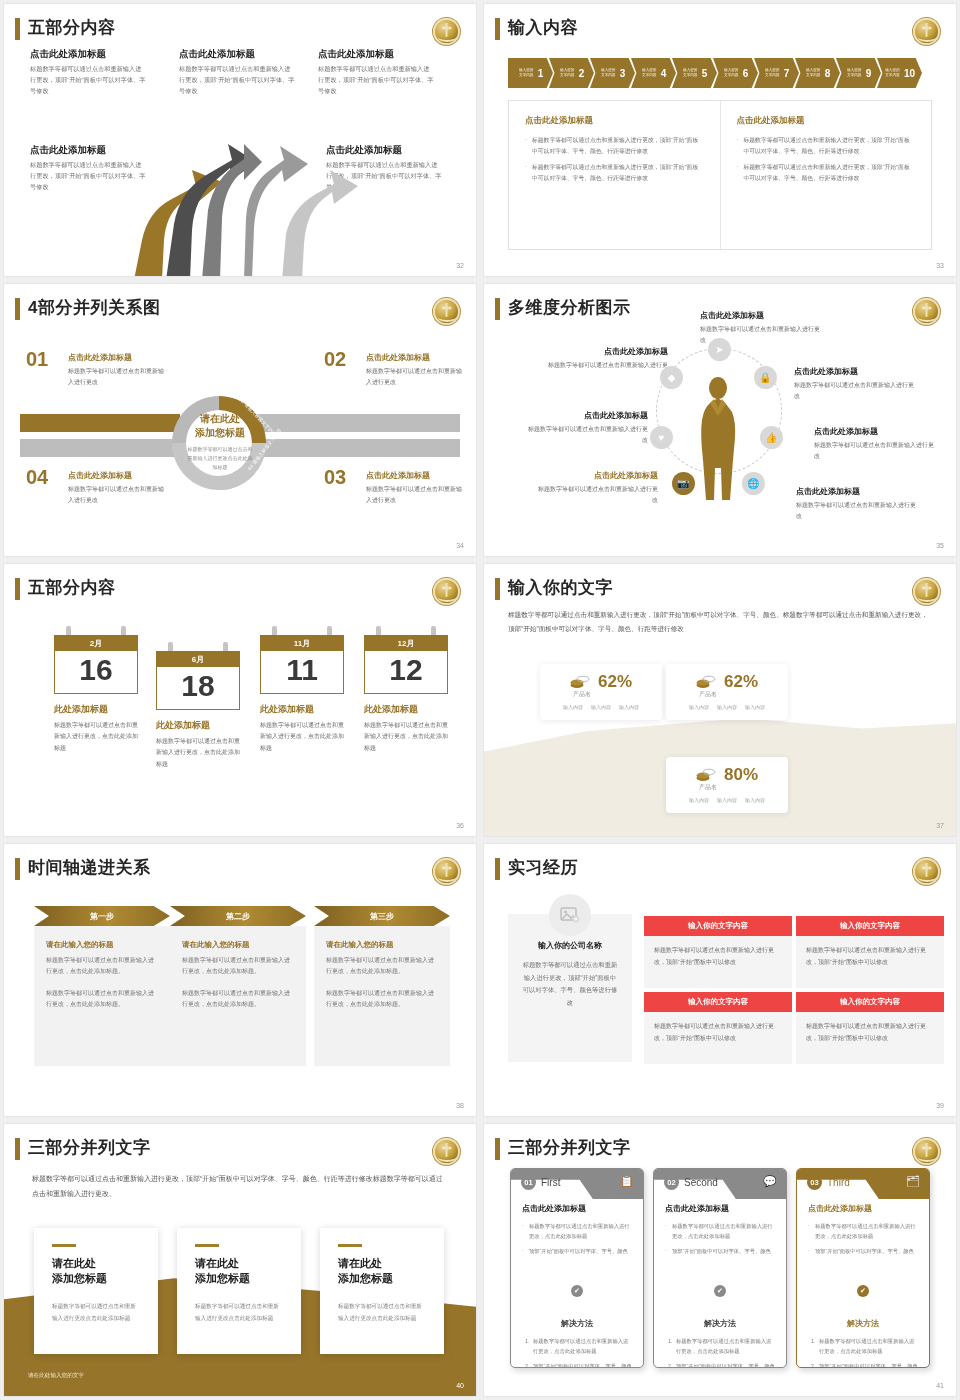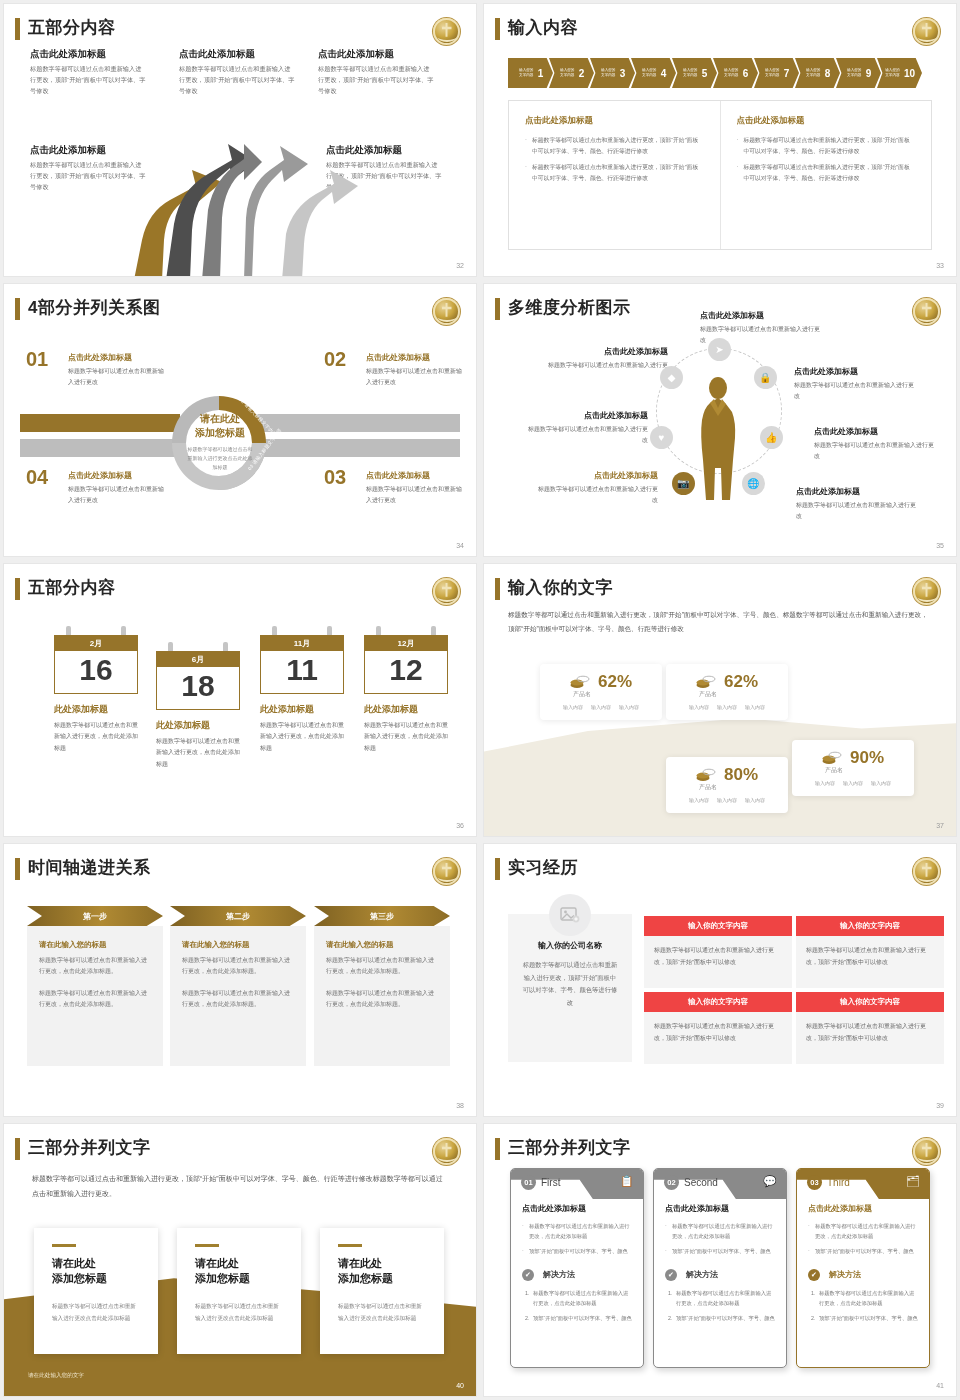--- a/index.html
+++ b/index.html
@@ -126,21 +126,21 @@
   .fcard .bub { width:15px; height:15px; border-radius:50%; background:#8a8a8a; color:#fff; font-size:7.5px; font-weight:bold; display:flex; align-items:center; justify-content:center; }
   .fcard.active .bub { background:#96742a; }
   .fcard .tg { font-size:10px; color:#4a4a4a; }
   .fcard.active .tg { color:#96742a; }
   .fcard .cico { position:absolute; right:9px; top:6px; font-size:11px; color:#fff; z-index:3; }
   .fcard .body { padding:34px 11px 0; }
   .fcard .body h5 { font-size:8px; color:#1f1f1f; margin-bottom:7px; }
   .fcard.active .body h5 { color:#96742a; }
   .fcard .body li { list-style:none; font-size:5.3px; color:#7a7a7a; line-height:1.95; padding-left:7px; position:relative; margin-bottom:4px; }
   .fcard .body li::before { content:"·"; position:absolute; left:0; top:-1px; }
-  .fcard .solv { display:flex; align-items:center; gap:9px; margin:13px 0 7px; }
+  .fcard .solv { display:flex; align-items:center; gap:21px; margin:29px 0 7px;flex-direction:column; }
   .fcard .solv .ck { width:12px; height:12px; border-radius:50%; background:#8a8a8a; color:#fff; font-size:7px; display:flex; align-items:center; justify-content:center; }
   .fcard.active .solv .ck { background:#96742a; }
   .fcard .solv b { font-size:8px; color:#3f3f3f; }
   .fcard.active .solv b { color:#96742a; }
   .fcard .body ol { padding-left:9px; }
   .fcard .body ol li { list-style:decimal; padding-left:2px; }
   .fcard .body ol li::before { content:""; }
 </style>
 </head>
 <body>
@@ -454,45 +454,29 @@
           </svg>
         <span class="pct">80%</span>
       </div>
       <div class="pn">产品名</div>
       <div class="row">
         <span>输入内容</span>
         <span>输入内容</span>
         <span>输入内容</span>
       </div>
     </div>
-    <div class="pcard" style="left:308px;top:176px">
-      <div class="top">
-        <svg class="coin" viewBox="0 0 20 14">
-            <ellipse cx="7" cy="10" rx="6.5" ry="3" fill="#9a7628"></ellipse>
-            <ellipse cx="7" cy="7.5" rx="6.5" ry="3" fill="#b08a33"></ellipse>
-            <ellipse cx="13" cy="4" rx="6" ry="2.8" fill="none" stroke="#b9b9b9" stroke-width="1"></ellipse>
-          </svg>
-        <span class="pct">90%</span>
-      </div>
-      <div class="pn">产品名</div>
-      <div class="row">
-        <span>输入内容</span>
-        <span>输入内容</span>
-        <span>输入内容</span>
-      </div>
-    </div>
     <div class="pnum">37</div>
   </div>
 
   <div class="slide s38">
     <div class="sl-bar"></div>
     <div class="sl-title">时间轴递进关系</div>
     <div class="logo"></div>
 
-    <div class="step" style="left:23px;top:62px">
+    <div class="step" style="left:30px;top:62px">
       <div class="hd">第一步</div>
       <div class="bd">
         <b>请在此输入您的标题</b>
         <p>标题数字等都可以通过点击和重新输入进行更改，点击此处添加标题。</p>
         <p>标题数字等都可以通过点击和重新输入进行更改，点击此处添加标题。</p>
       </div>
     </div>
     <div class="step" style="left:166px;top:62px">
       <div class="hd">第二步</div>
       <div class="bd">

